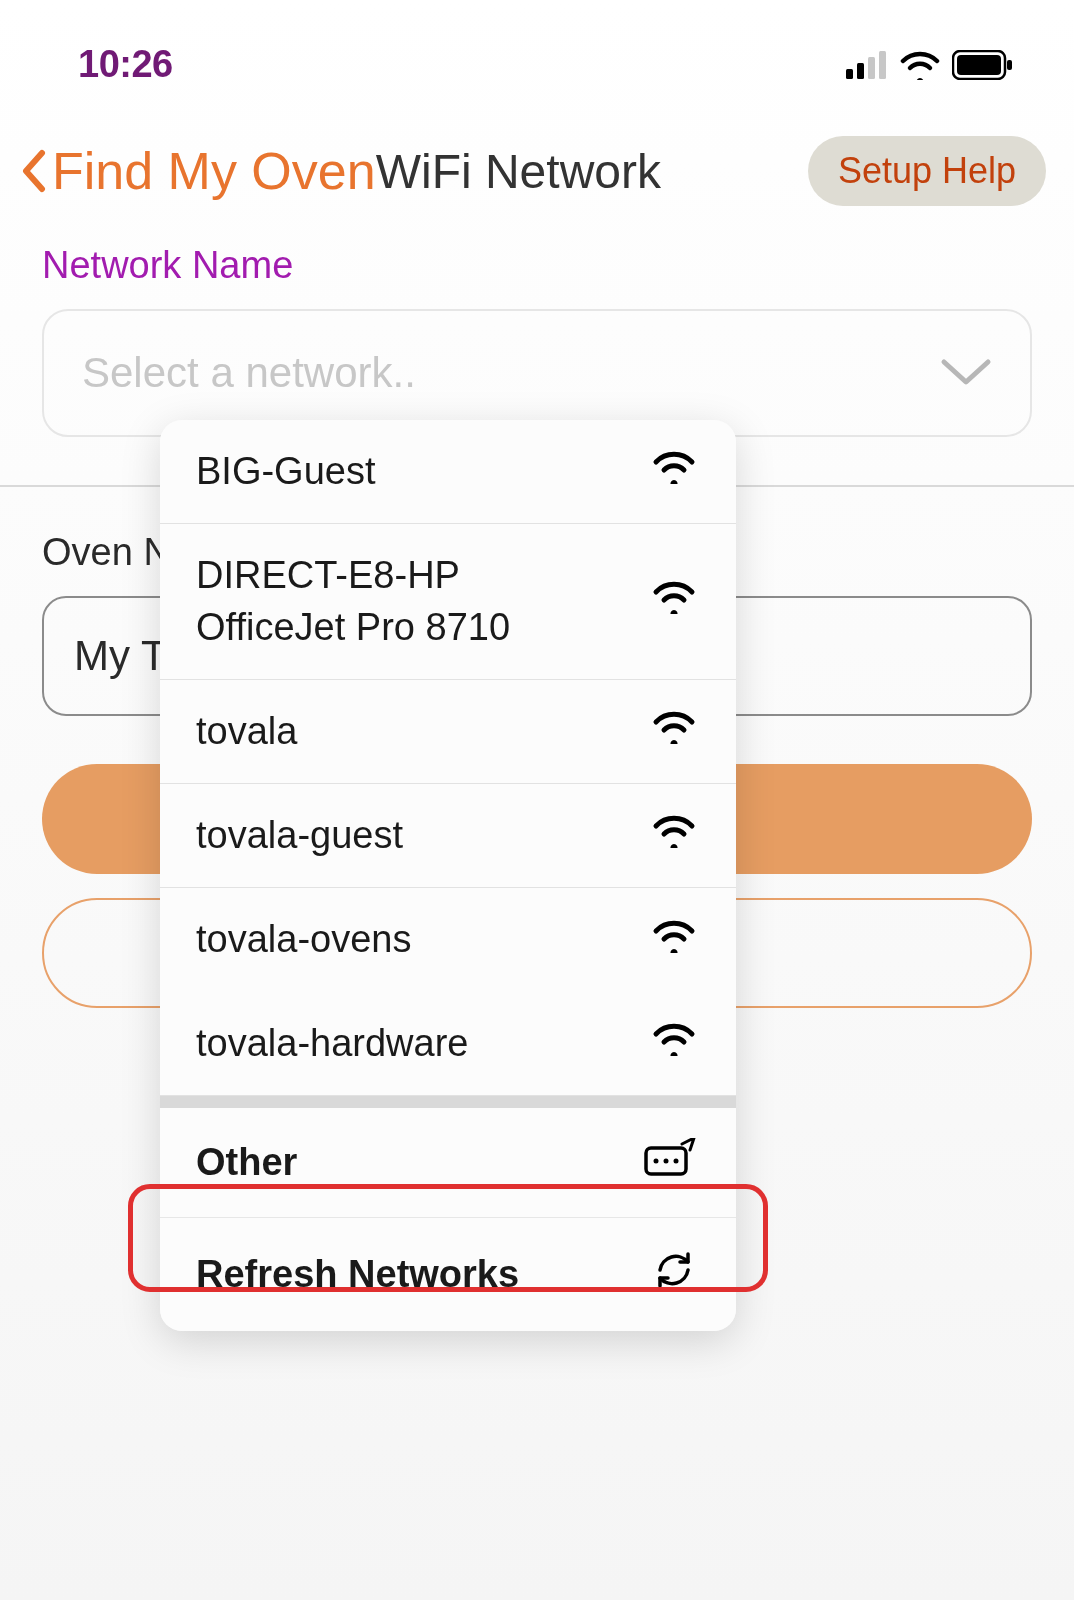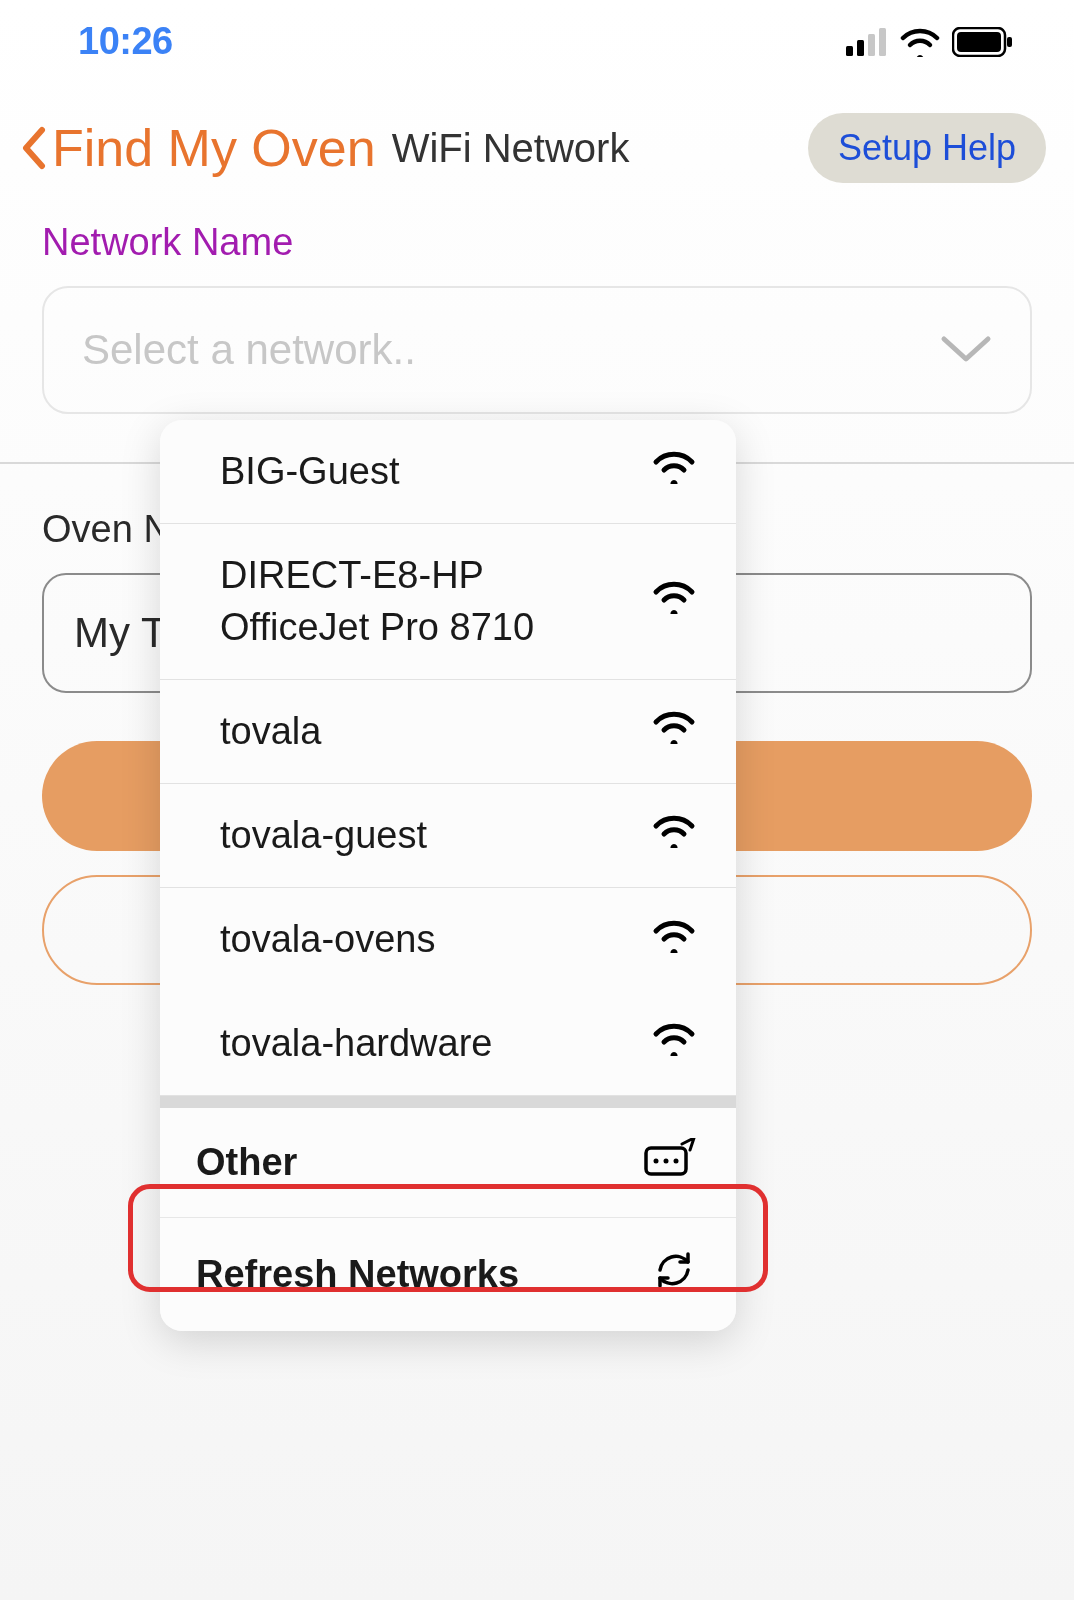--- a/index.html
+++ b/index.html
@@ -10,24 +10,24 @@
     background: linear-gradient(180deg, #ffffff 0%, #f5f5f5 100%);
     position: relative;
     overflow: hidden;
   }
 
   
   .status-bar {
     display: flex;
     justify-content: space-between;
     align-items: center;
-    padding: 20px 60px 10px 78px;
+    padding: 43px 60px 10px 78px;
     font-size: 38px;
     font-weight: 700;
-    color: #3b82f6;
+    color: #701a75;
     letter-spacing: -0.5px;
   }
   .status-right { display: flex; align-items: center; gap: 12px; }
   .status-right svg { display: block; }
 
   
   .nav-bar {
     display: flex;
     align-items: center;
     padding: 40px 28px 20px 20px;
@@ -38,28 +38,27 @@
     align-items: center;
     color: #E8742E;
     font-size: 52px;
     font-weight: 400;
     gap: 4px;
     cursor: pointer;
   }
   .back-btn svg { display:block; }
   .page-title {
     color: #333;
-    font-size: 40px;
+    font-size: 48px;
     font-weight: 400;
-    margin-left: 16px;
   }
   .help-pill {
     margin-left: auto;
     background: #dedcd3;
-    color: #1d4ed8;
+    color: #c2410c;
     border-radius: 36px;
     padding: 14px 30px;
     font-size: 36px;
     font-weight: 400;
     cursor: pointer;
   }
 
   
   .content {
     padding: 18px 42px 0 42px;
@@ -131,21 +130,21 @@
     align-items: center;
     justify-content: space-between;
     padding: 26px 40px 26px 36px;
     font-size: 38px;
     color: #1a1a1a;
     border-bottom: 1.5px solid #e2e2e2;
     cursor: pointer;
     background: #fcfcfc;
   }
   .network-row:last-child { border-bottom: none; }
-  .network-name { max-width: 400px; line-height: 1.35; margin-left: 24px; }
+  .network-name { max-width: 400px; line-height: 1.35; }
   .wifi-svg { flex-shrink: 0; }
   .sep-thick {
     height: 12px;
     background: #d9d9d9;
   }
   .action-row {
     display: flex;
     align-items: center;
     justify-content: space-between;
     padding: 30px 40px 30px 36px;

